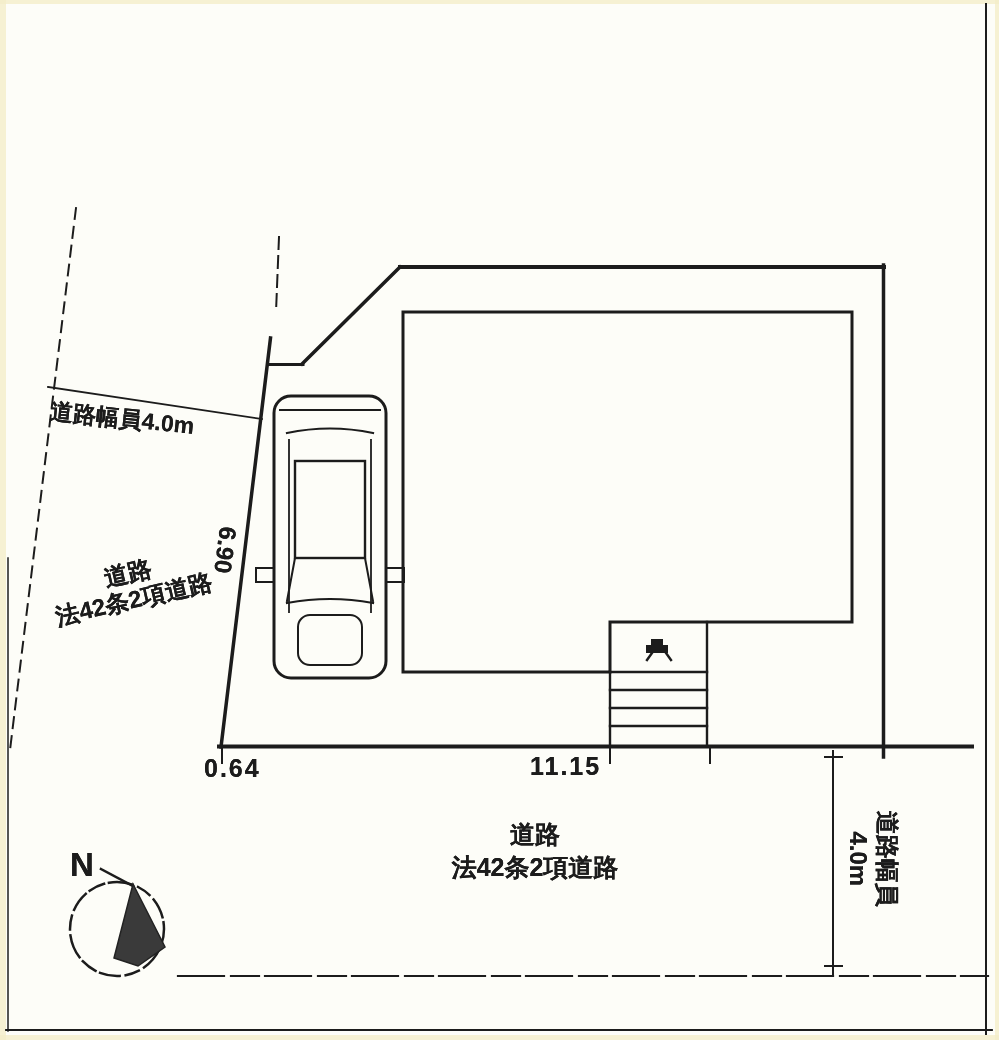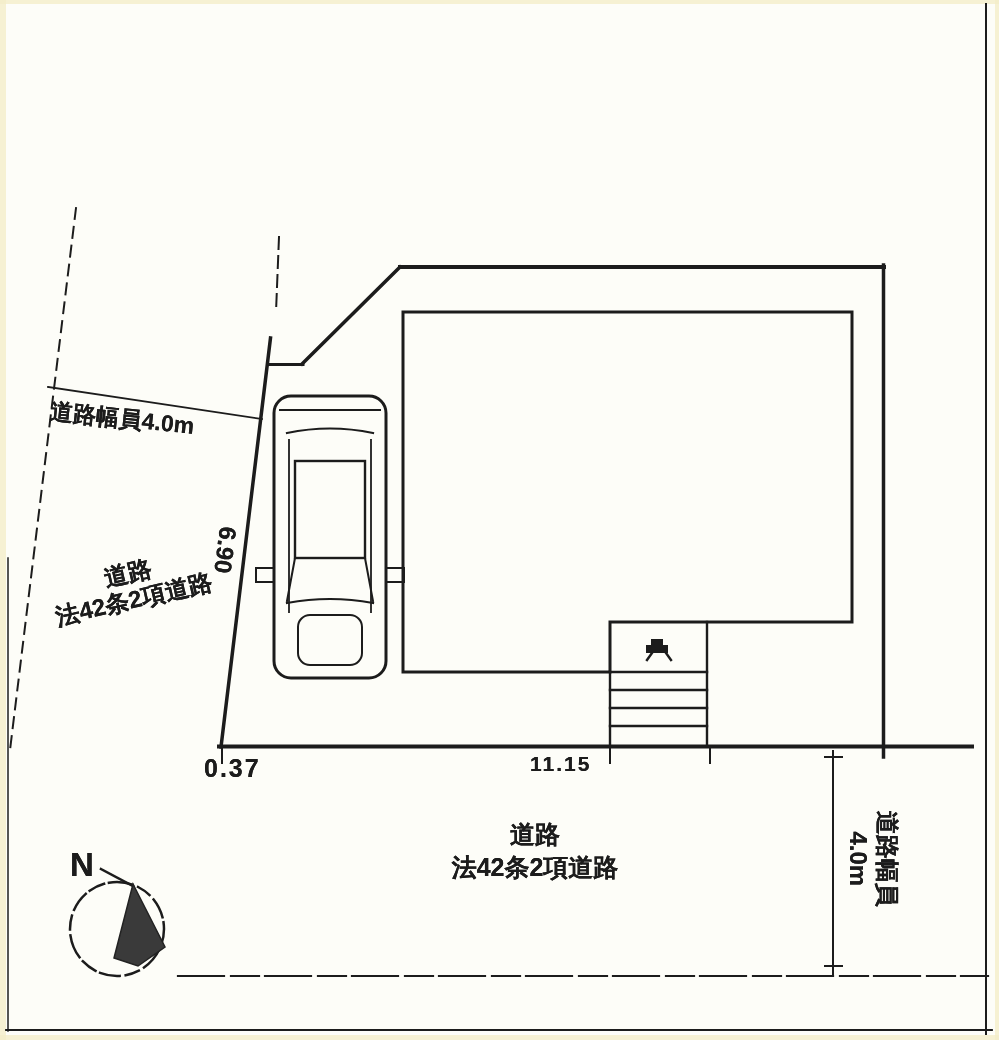--- a/index.html
+++ b/index.html
@@ -22,21 +22,21 @@
     color:#1c1c1c;
     white-space:nowrap;
     font-weight:bold;
     text-shadow:0 0 .6px #1c1c1c;
   }
   #page-title{left:58px;top:36px;font-size:48px;letter-spacing:1px;}
   #road-width-left-label{left:52px;top:396px;font-size:23px;transform:rotate(6deg);transform-origin:left top;}
   #left-road-name{left:22px;top:560px;width:218px;text-align:center;font-size:24px;line-height:1.12;transform:rotate(-13deg);transform-origin:center center;}
   #parking-depth-dimension{left:190px;top:536px;width:70px;text-align:center;font-size:24px;transform:rotate(97deg);transform-origin:center center;}
   #offset-dimension{left:204px;top:754px;font-size:25px;letter-spacing:2px;}
-  #frontage-dimension{left:530px;top:752px;font-size:21px;letter-spacing:2px;}
+  #frontage-dimension{left:530px;top:752px;font-size:25px;letter-spacing:2px;}
   #bottom-road-name{left:400px;top:818px;width:270px;text-align:center;font-size:25px;line-height:1.3;}
   #right-road-width-label{left:810px;top:830px;width:125px;text-align:center;font-size:24px;line-height:1.2;transform:rotate(90deg);transform-origin:center center;}
   #north-label{left:70px;top:846px;font-size:33px;}
 </style>
 </head>
 <body>
 
 <div id="canvas">
 
   <div class="tint" id="tint-left"></div>
@@ -112,21 +112,21 @@
 
   <div class="label" id="road-width-left-label">道路幅員4.0m</div>
 
   <div class="label" id="left-road-name">
     <span style="display:block">道路</span>
     <span style="display:block">法42条2項道路</span>
   </div>
 
   <div class="label" id="parking-depth-dimension">6.90</div>
 
-  <div class="label" id="offset-dimension">0.37</div>
+  <div class="label" id="offset-dimension">0.64</div>
 
   <div class="label" id="frontage-dimension">11.15</div>
 
   <div class="label" id="bottom-road-name">
     <span style="display:block">道路</span>
     <span style="display:block">法42条2項道路</span>
   </div>
 
   <div class="label" id="right-road-width-label">
     <span style="display:block">道路幅員</span>

